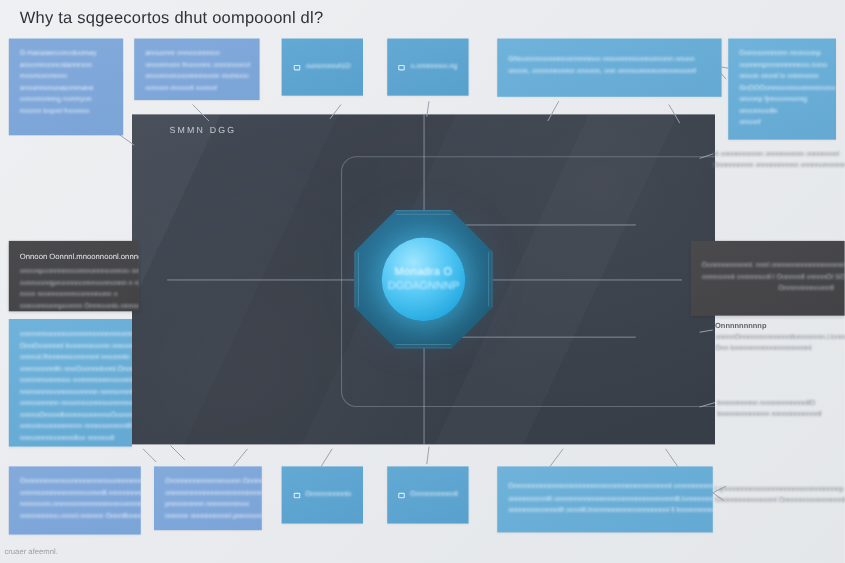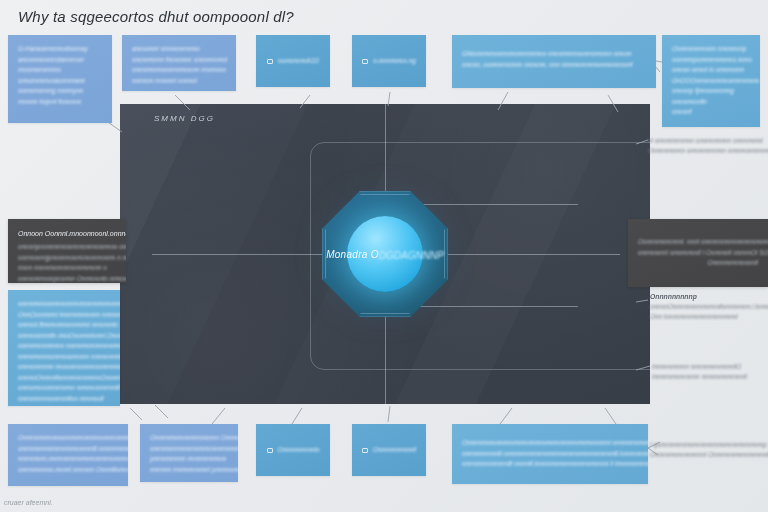--- a/index.html
+++ b/index.html
@@ -9,21 +9,20 @@
     background:#eceef0;
     position:relative;
     -webkit-font-smoothing:antialiased;
   }
 
   
   #page {
     position:absolute; inset:0;
     background:
       linear-gradient(135deg,#eef0f2 0%,#e9ebee 45%,#e4e7ea 100%);
-    font-style: italic;
   }
 
   
   .title {
     position:absolute; left:18px; top:8px;
     font-size:15px; color:#2f3338; letter-spacing:.2px;
     filter:blur(.55px);
     white-space:nowrap;
   }
 
@@ -87,21 +86,21 @@
     clip-path:polygon(30% 0,70% 0,100% 30%,100% 70%,70% 100%,30% 100%,0 70%,0 30%);
     border:1px solid rgba(190,215,232,.35);
     box-sizing:border-box;
   }
   .core{
     position:absolute; left:50%; top:50%;
     width:76px; height:76px; margin:-38px 0 0 -38px;
     border-radius:50%;
     background:radial-gradient(circle at 38% 30%, #9fe6ff 0%, #54c8f5 42%, #25a9e0 78%, #1f92c8 100%);
     box-shadow:0 0 22px 6px rgba(80,200,245,.45), 0 0 42px 14px rgba(60,170,220,.22);
-    display:flex; flex-direction:row;
+    display:flex; flex-direction:column;
     align-items:center; justify-content:center;
     z-index:2;
   }
   .core-title{
     font-size:10px; color:#f2fbff; filter:blur(.75px);
     letter-spacing:.3px; white-space:nowrap;
   }
   .core-sub{
     font-size:10px; color:#cdeeff; filter:blur(.8px);
     margin-top:2px; white-space:nowrap;

